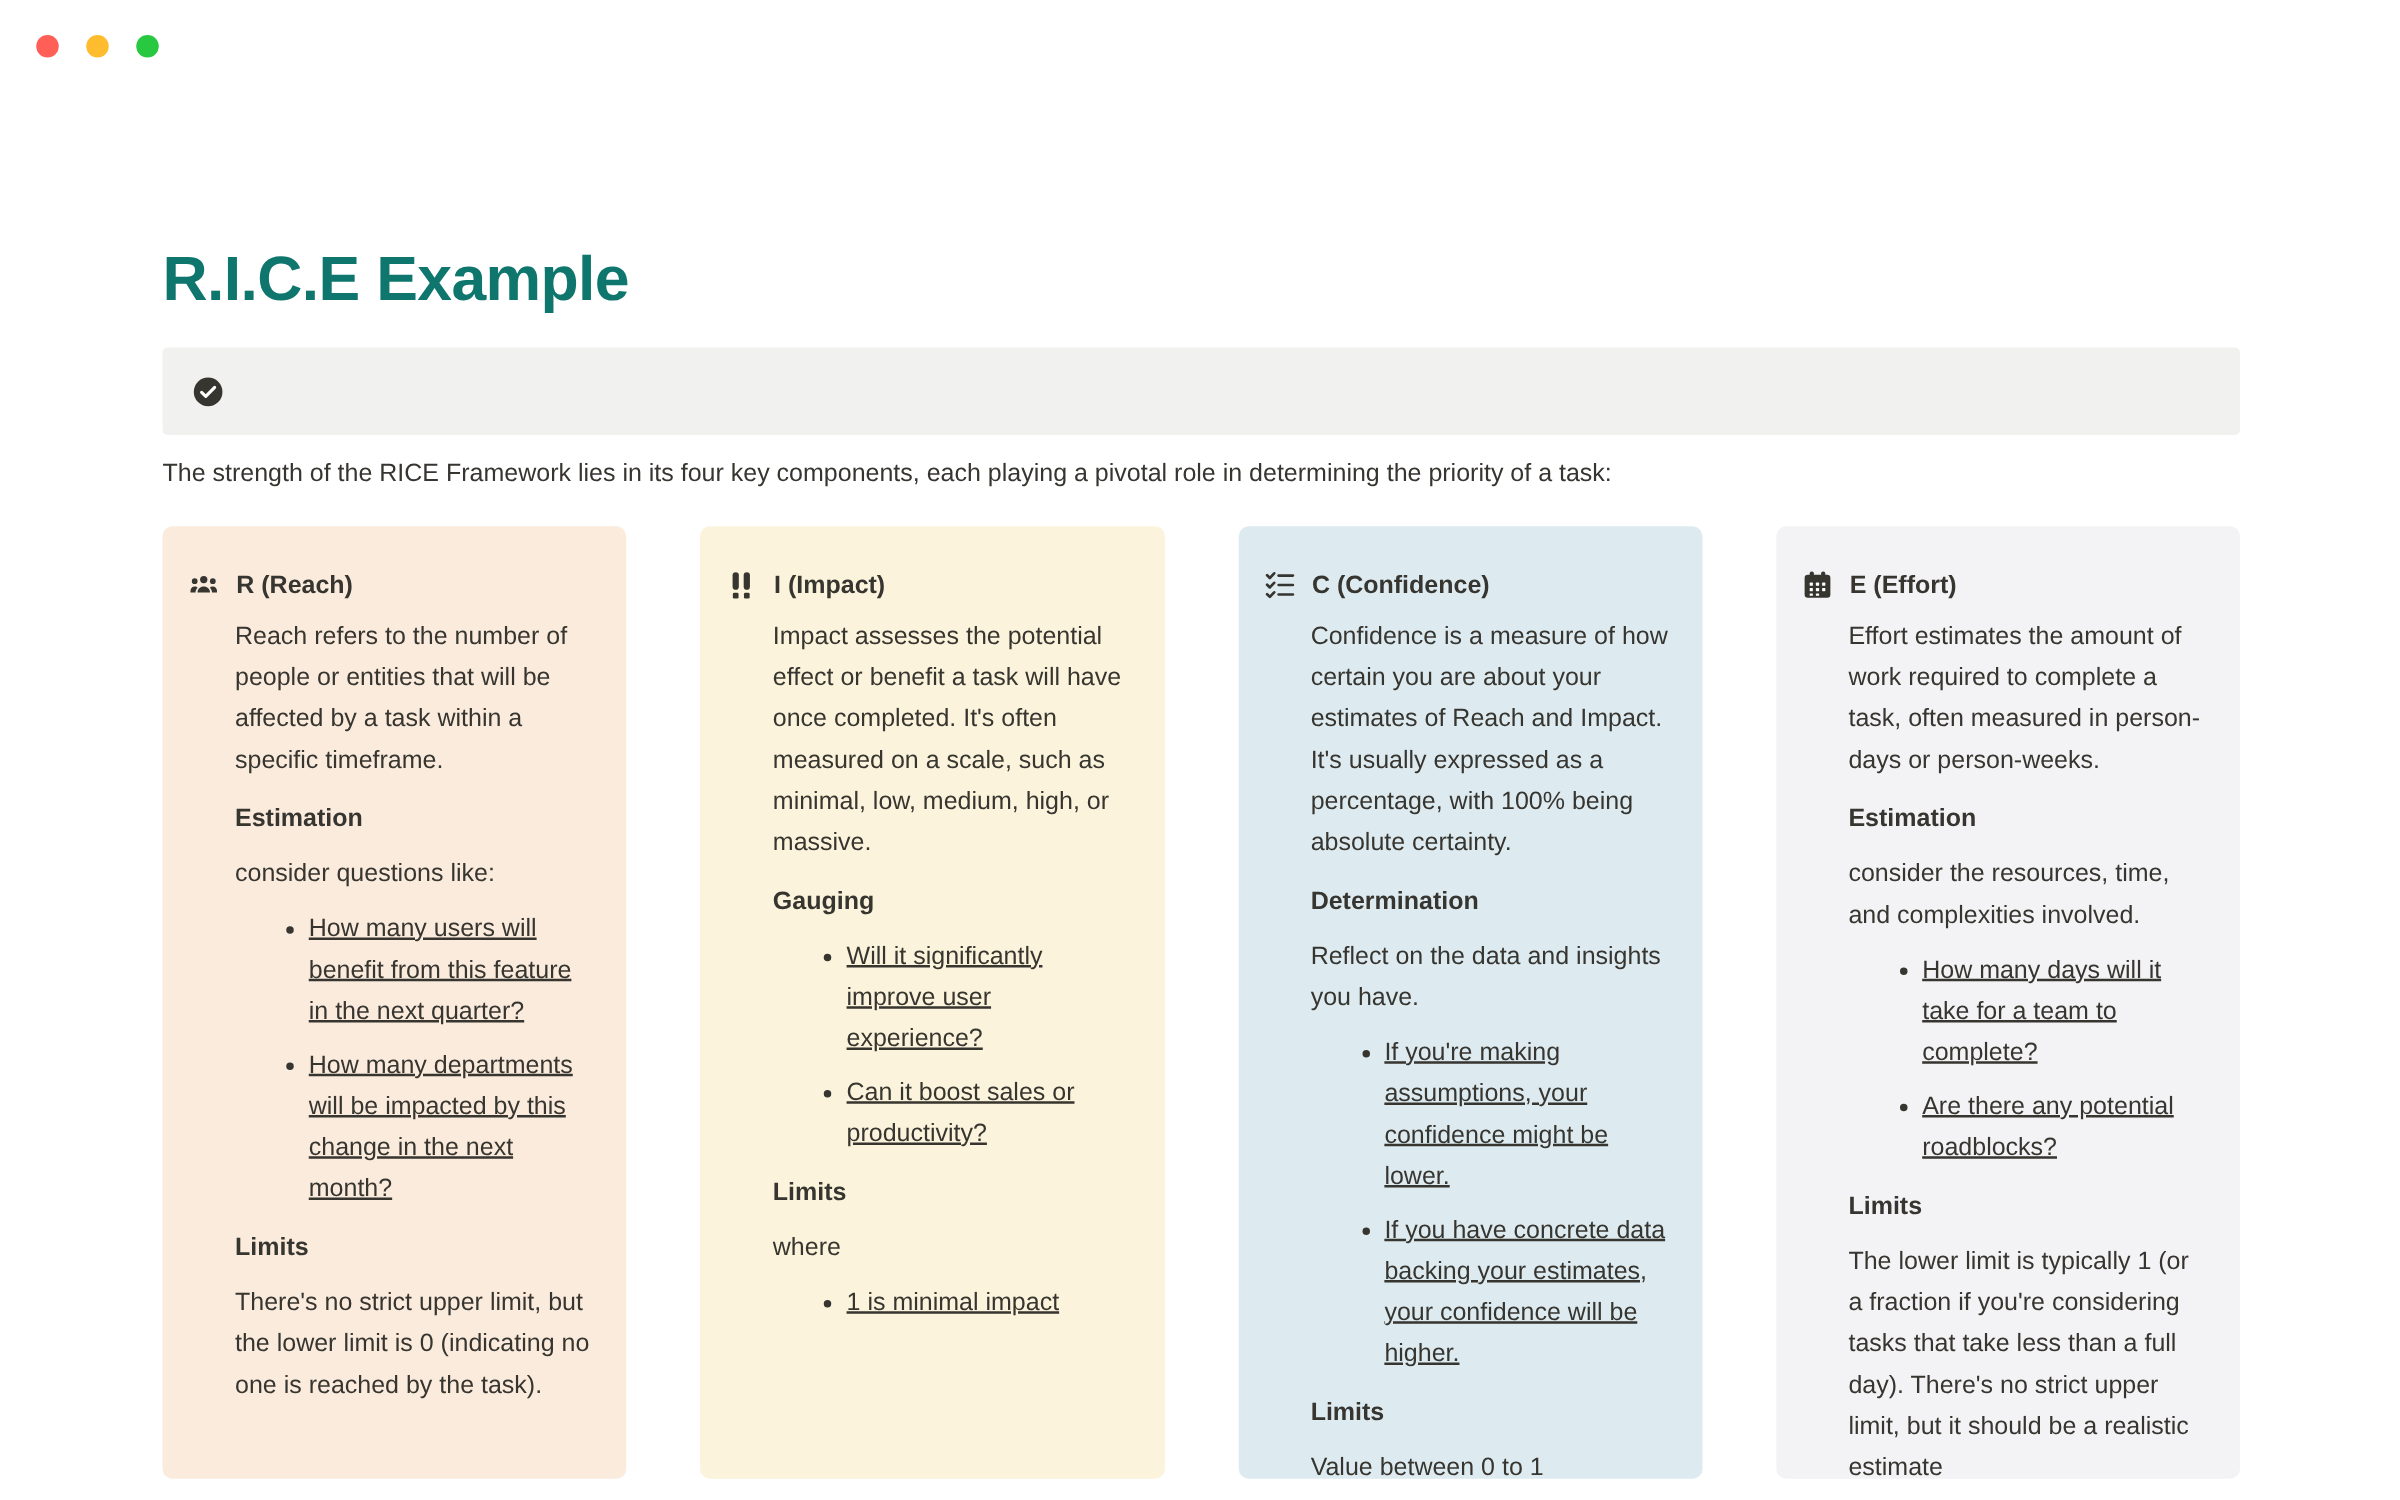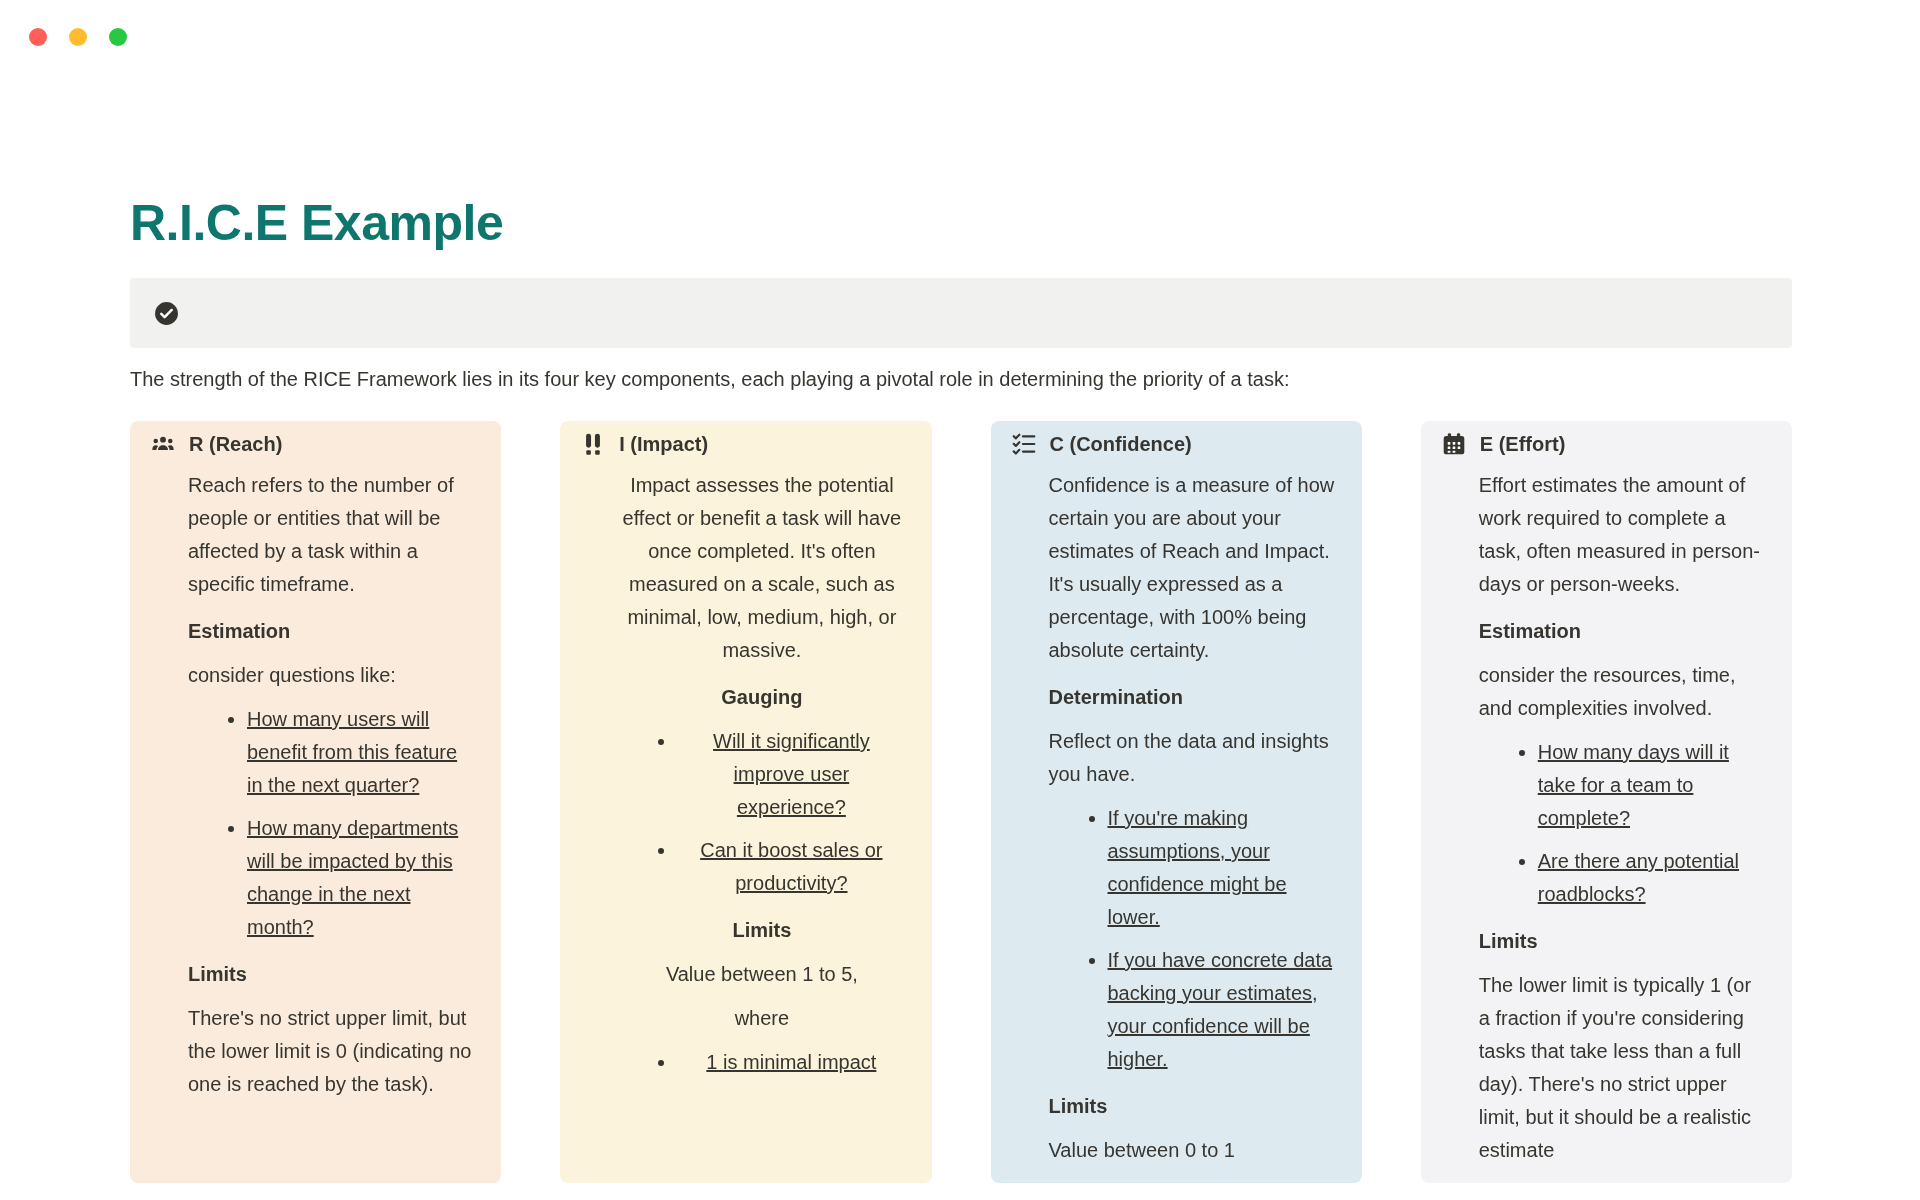--- a/index.html
+++ b/index.html
@@ -43,21 +43,21 @@
 
   .intro { font-size: 20px; line-height: 33px; margin-bottom: 25px; }
 
   
   .cards { display: flex; gap: 59px; }
   .card {
     flex: 1 1 0;
     height: 762px;
     overflow: hidden;
     border-radius: 8px;
-    padding: 10px 26px 0 20px;
+    padding: 34px 26px 0 20px;
   }
   .card-head { display: flex; align-items: center; gap: 13px; }
   .card-head .icon { width: 26px; height: 26px; flex: 0 0 auto; display: flex; }
   .card-title { font-size: 20px; font-weight: 700; }
   .card-body { margin: 12px 0 0 38px; font-size: 20px; line-height: 33px; }
   .card-body p { margin: 11px 0; }
   .card-body p:first-child { margin-top: 0; }
   .card-body h4 { font-size: 20px; font-weight: 700; margin: 14px 0 11px; }
   .card-body ul { margin: 11px 0; padding-left: 59px; list-style: disc; }
   .card-body li { margin-bottom: 10px; text-decoration: underline; }
@@ -111,41 +111,40 @@
           <p>consider questions like:</p>
           <ul>
             <li>How many users will benefit from this feature in the next quarter?</li>
             <li>How many departments will be impacted by this change in the next month?</li>
           </ul>
           <h4>Limits</h4>
           <p>There's no strict upper limit, but the lower limit is 0 (indicating no one is reached by the task).</p>
         </div>
       </div>
 
-      <div class="card" style="background: rgb(251, 243, 219); text-align: center;">
+      <div class="card" style="background: rgb(251, 243, 219);">
         <div class="card-head">
           <span class="icon">
             <svg viewBox="0 0 24 24" fill="#37352f">
               <rect x="5.6" y="2.5" width="4.6" height="13" rx="2.3"></rect>
                 <rect x="5.8" y="17.8" width="4.2" height="4.2" rx="1"></rect>
               <rect x="13.8" y="2.5" width="4.6" height="13" rx="2.3"></rect>
                 <rect x="14" y="17.8" width="4.2" height="4.2" rx="1"></rect>
             </svg>
           </span>
           <span class="card-title">I (Impact)</span>
         </div>
         <div class="card-body">
           <p>Impact assesses the potential effect or benefit a task will have once completed. It's often measured on a scale, such as minimal, low, medium, high, or massive.</p>
           <h4>Gauging</h4>
           <ul>
             <li>Will it significantly improve user experience?</li>
             <li>Can it boost sales or productivity?</li>
           </ul>
           <h4>Limits</h4>
-          <p>Value between 1 to 5,</p>
           <p>where</p>
           <ul>
             <li>1 is minimal impact</li>
           </ul>
         </div>
       </div>
 
       <div class="card" style="background: rgb(221, 235, 241);">
         <div class="card-head">
           <span class="icon">

